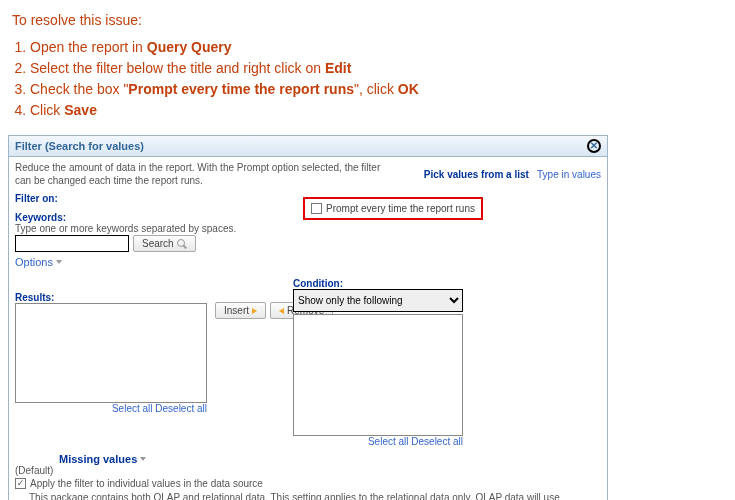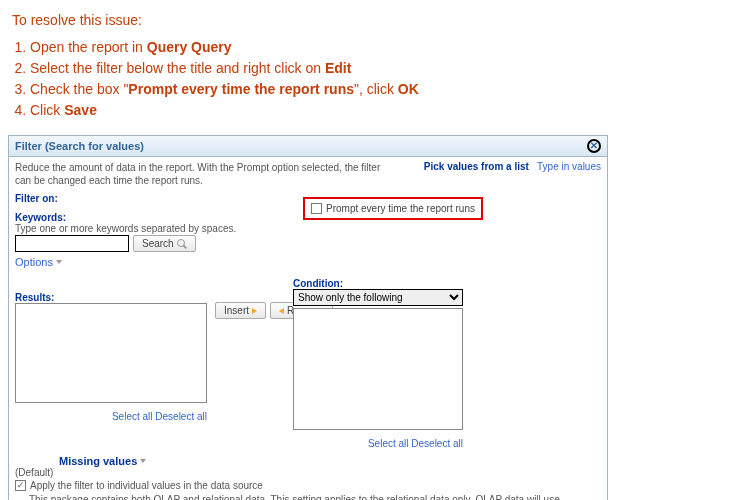--- a/index.html
+++ b/index.html
@@ -43,21 +43,21 @@
       justify-content: center;
       font-size: 10px;
       line-height: 1;
       font-weight: bold;
       cursor: pointer;
     }
     .panel-body {
       padding: 4px 6px 8px;
       background: #fff;
     }
-    .toprow { display: flex; justify-content: space-between; align-items: flex-start; }
+    .toprow { display: flex; justify-content: space-between; align-items: center; }
     .desc { font-size: 10px; color: #555; width: 370px; line-height: 1.3; }
     .pickrow { font-size: 10px; white-space: nowrap; }
     .bluebold { color: #003399; font-weight: bold; }
     .link { color: #3366cc; cursor: pointer; }
     .section-label { color: #003399; font-weight: bold; font-size: 10px; margin-top: 6px; }
     .plain { font-size: 10px; color: #555; }
     .promptbox {
       position: absolute;
       border: 2px solid #e20000;
       padding: 4px 6px;
@@ -122,23 +122,23 @@
     .rightcol { width: 170px; }
     .listbox {
       width: 192px; height: 100px;
       border: 1px solid #888;
       background: #fff;
     }
     .rlistbox { width: 170px; height: 122px; border: 1px solid #888; background: #fff; }
     select.cond {
       width: 170px; font-size: 10px;
       border: 1px solid #000;
-      height: 17px;
-    }
-    .selrow { font-size: 10px; margin-top: 8px; }
+      height: 23px;
+    }
+    .selrow { font-size: 10px; margin-top: 0; }
     .arrow-r {
       width: 0; height: 0;
       border-top: 3px solid transparent;
       border-bottom: 3px solid transparent;
       border-left: 5px solid #f5a623;
       display: inline-block;
     }
     .arrow-l {
       width: 0; height: 0;
       border-top: 3px solid transparent;

